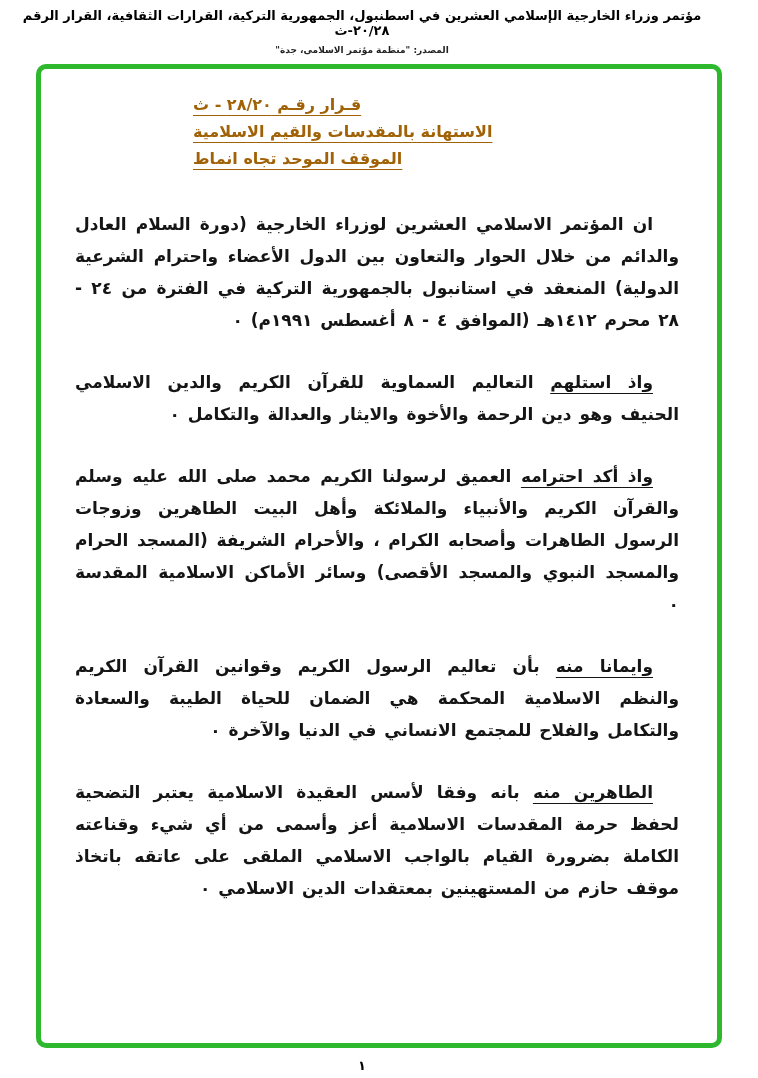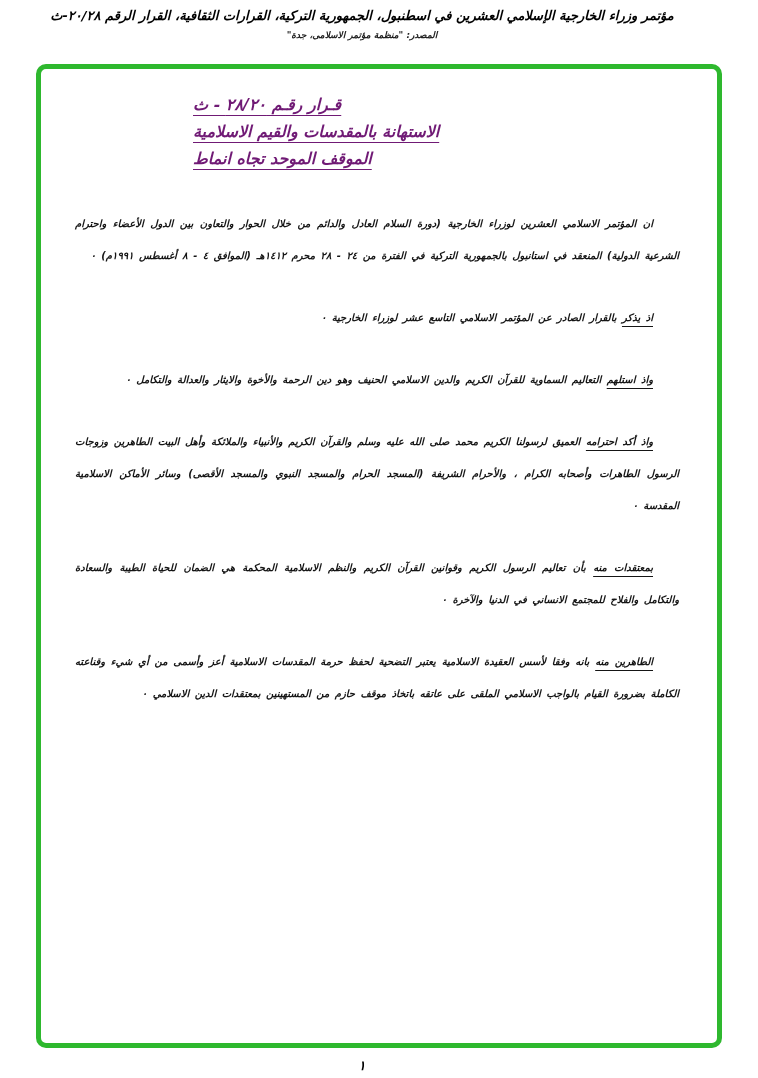--- a/index.html
+++ b/index.html
@@ -8,21 +8,20 @@
     background: #ffffff;
     font-family: "DejaVu Sans", sans-serif;
   }
   .page {
     position: relative;
     width: 724px;
     height: 1078px;
     background: #ffffff;
     overflow: hidden;
     color: #111111;
-    font-style: italic;
   }
   .header {
     position: absolute;
     top: 8px;
     left: 0;
     right: 0;
     text-align: center;
     direction: rtl;
     color: #000000;
   }
@@ -62,25 +61,25 @@
     padding-left: 118px;
   }
   .title-line {
     display: block;
     text-align: left;
     font-size: 16px;
     font-weight: bold;
     line-height: 27px;
     text-decoration: underline;
     text-underline-offset: 5px;
-    color: #701a75;
+    color: #a16207;
     white-space: nowrap;
   }
   .para {
-    font-size: 10px;
+    font-size: 17px;
     font-weight: bold;
     line-height: 32px;
     text-align: justify;
     text-indent: 26px;
     margin: 0 0 30px 0;
     word-spacing: 2px;
     color: #151515;
   }
   .para .lead {
     text-decoration: underline;
@@ -113,34 +112,31 @@
       <div class="title-block">
         <span class="title-line">قـرار رقـم ٢٨/٢٠ - ث</span>
         <span class="title-line">الاستهانة بالمقدسات والقيم الاسلامية</span>
         <span class="title-line">الموقف الموحد تجاه انماط</span>
       </div>
 
       <p class="para">
         <span class="lead"></span><span>ان المؤتمر الاسلامي العشرين لوزراء الخارجية (دورة السلام العادل والدائم من خلال الحوار والتعاون بين الدول الأعضاء واحترام الشرعية الدولية) المنعقد في استانبول بالجمهورية التركية في الفترة من ٢٤ - ٢٨ محرم ١٤١٢هـ (الموافق ٤ - ٨ أغسطس ١٩٩١م) ٠</span>
       </p>
 
-      <p class="para">
-        <span class="lead">اذ يذكر</span><span> بالقرار الصادر عن المؤتمر الاسلامي التاسع عشر لوزراء الخارجية ٠</span>
-      </p>
 
       <p class="para">
         <span class="lead">واذ استلهم</span><span> التعاليم السماوية للقرآن الكريم والدين الاسلامي الحنيف وهو دين الرحمة والأخوة والايثار والعدالة والتكامل ٠</span>
       </p>
 
       <p class="para">
         <span class="lead">واذ أكد احترامه</span><span> العميق لرسولنا الكريم محمد صلى الله عليه وسلم والقرآن الكريم والأنبياء والملائكة وأهل البيت الطاهرين وزوجات الرسول الطاهرات وأصحابه الكرام ، والأحرام الشريفة (المسجد الحرام والمسجد النبوي والمسجد الأقصى) وسائر الأماكن الاسلامية المقدسة ٠</span>
       </p>
 
       <p class="para">
-        <span class="lead">بمعتقدات منه</span><span> بأن تعاليم الرسول الكريم وقوانين القرآن الكريم والنظم الاسلامية المحكمة هي الضمان للحياة الطيبة والسعادة والتكامل والفلاح للمجتمع الانساني في الدنيا والآخرة ٠</span>
+        <span class="lead">وايمانا منه</span><span> بأن تعاليم الرسول الكريم وقوانين القرآن الكريم والنظم الاسلامية المحكمة هي الضمان للحياة الطيبة والسعادة والتكامل والفلاح للمجتمع الانساني في الدنيا والآخرة ٠</span>
       </p>
 
       <p class="para">
         <span class="lead">الطاهرين منه</span><span> بانه وفقا لأسس العقيدة الاسلامية يعتبر التضحية لحفظ حرمة المقدسات الاسلامية أعز وأسمى من أي شيء وقناعته الكاملة بضرورة القيام بالواجب الاسلامي الملقى على عاتقه باتخاذ موقف حازم من المستهينين بمعتقدات الدين الاسلامي ٠</span>
       </p>
 
     </div>
   </div>
 
   <div class="page-number">١</div>

